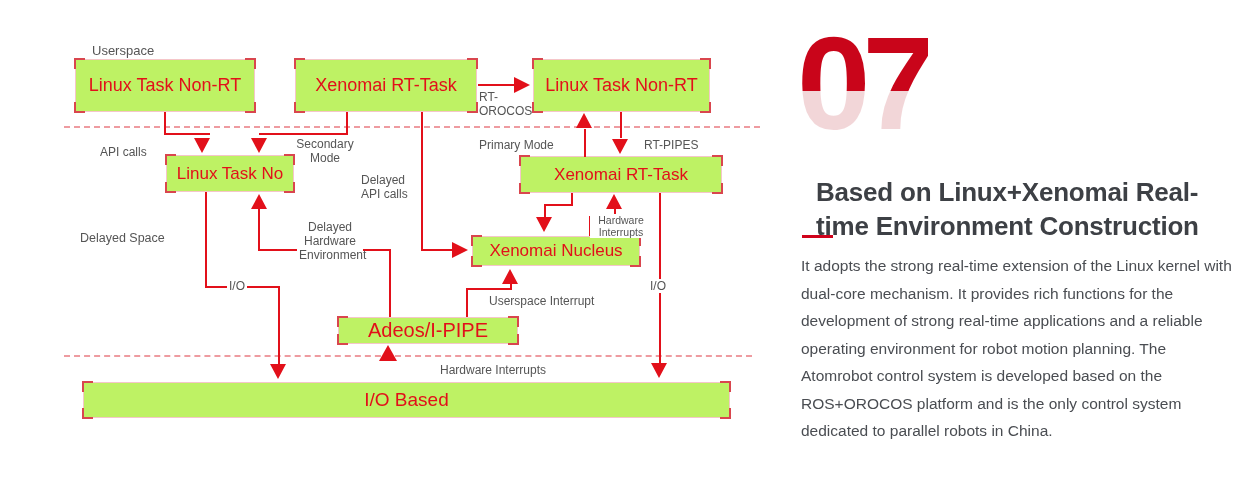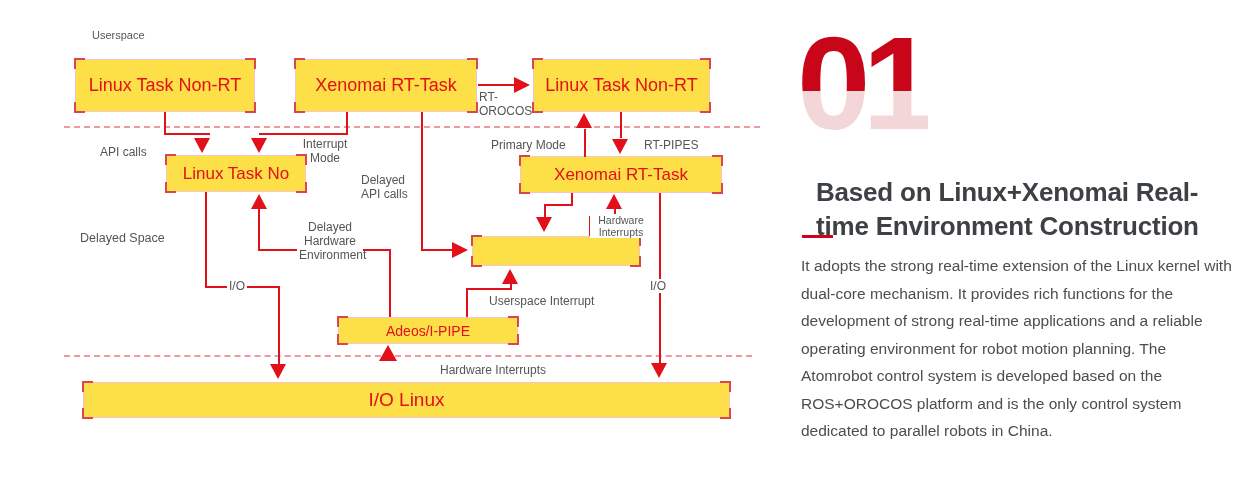--- a/index.html
+++ b/index.html
@@ -9,21 +9,21 @@
     --dash:#ee9ba0;
     --gray:#555555;
   }
   html,body{margin:0;padding:0;background:#ffffff;}
   .stage{
     position:relative;width:1242px;height:500px;background:#ffffff;
     font-family:"Liberation Sans",sans-serif;overflow:hidden;
   }
   
   .dbox{
-    position:absolute;background:#fde047;border:1px solid var(--pink);
+    position:absolute;background:#bef264;border:1px solid var(--pink);
     display:flex;align-items:center;justify-content:center;
     color:var(--red);box-sizing:border-box;
   }
   .dbox::before{content:"";position:absolute;top:-2px;left:-2px;width:9px;height:9px;
     border-top:2px solid var(--corner);border-left:2px solid var(--corner);}
   .dbox::after{content:"";position:absolute;bottom:-2px;right:-2px;width:9px;height:9px;
     border-bottom:2px solid var(--corner);border-right:2px solid var(--corner);}
   .ck{position:absolute;inset:0;pointer-events:none;}
   .ck::before{content:"";position:absolute;top:-2px;right:-2px;width:9px;height:9px;
     border-top:2px solid var(--corner);border-right:2px solid var(--corner);}
@@ -60,56 +60,57 @@
     font-size:15.5px;line-height:27.5px;color:#4a4d52;
   }
 </style>
 </head>
 <body>
 
 <div class="stage">
 
   <div>
 
-    <div class="lb" style="left:92px;top:28px;font-size:11px">Userspace</div>
+    <div class="lb" style="left:92px;top:44px;font-size:13px">Userspace</div>
     <div class="lb" style="left:80px;top:231px;font-size:12.5px">Delayed Space</div>
 
     <div class="dl" style="left:64px;top:126px;width:696px"></div>
     <div class="dl" style="left:64px;top:355px;width:688px"></div>
 
     <div class="dbox" style="left:75px;top:59px;width:180px;height:53px;font-size:18px">
         <i class="ck"></i>
         <span>Linux Task Non-RT</span>
       </div>
     <div class="dbox" style="left:295px;top:59px;width:182px;height:53px;font-size:18px">
         <i class="ck"></i>
         <span>Xenomai RT-Task</span>
       </div>
     <div class="dbox" style="left:533px;top:59px;width:177px;height:53px;font-size:18px">
         <i class="ck"></i>
         <span>Linux Task Non-RT</span>
       </div>
-    <div class="dbox" style="left:166px;top:155px;width:140px;height:37px;font-size:17px">
+    <div class="dbox" style="left:166px;top:155px;width:128px;height:37px;font-size:17px">
         <i class="ck"></i>
         <span>Linux Task No</span>
       </div>
     <div class="dbox" style="left:520px;top:156px;width:202px;height:37px;font-size:17px">
         <i class="ck"></i>
         <span>Xenomai RT-Task</span>
       </div>
     <div class="dbox" style="left:472px;top:236px;width:168px;height:30px;font-size:17px">
         <i class="ck"></i>
+        <span>Xenomai Nucleus</span>
       </div>
-    <div class="dbox" style="left:338px;top:317px;width:180px;height:27px;font-size:14px">
+    <div class="dbox" style="left:338px;top:317px;width:180px;height:27px;font-size:20px">
         <i class="ck"></i>
         <span>Adeos/I-PIPE</span>
       </div>
     <div class="dbox" style="left:83px;top:382px;width:647px;height:36px;font-size:19px">
         <i class="ck"></i>
-        <span>I/O Linux</span>
+        <span>I/O Based</span>
       </div>
 
     <div class="vl" style="left:164px;top:112px;height:23px"></div>
     <div class="hl" style="left:164px;top:133px;width:46px"></div>
     <div class="ad" style="left:194px;top:138px"></div>
     <div class="vl" style="left:346px;top:112px;height:23px"></div>
     <div class="hl" style="left:259px;top:133px;width:89px"></div>
     <div class="ad" style="left:251px;top:138px"></div>
 
     <div class="vl" style="left:421px;top:112px;height:139px"></div>
@@ -147,39 +148,39 @@
     <div class="ad" style="left:651px;top:363px"></div>
 
     <div class="vl" style="left:466px;top:289px;height:28px"></div>
     <div class="hl" style="left:466px;top:288px;width:46px"></div>
     <div class="vl" style="left:510px;top:284px;height:6px"></div>
     <div class="au" style="left:502px;top:269px"></div>
 
     <div class="au big" style="left:379px;top:345px"></div>
 
     <div class="lb" style="left:100px;top:145px">API calls</div>
-    <div class="lb pre" style="left:294px;top:137px;width:62px;text-align:center;white-space:pre-line">Interrupt
+    <div class="lb pre" style="left:294px;top:137px;width:62px;text-align:center;white-space:pre-line">Secondary
 Mode</div>
-    <div class="lb" style="left:491px;top:138px">Primary Mode</div>
+    <div class="lb" style="left:479px;top:138px">Primary Mode</div>
     <div class="lb" style="left:644px;top:138px">RT-PIPES</div>
     <div class="lb pre" style="left:479px;top:90px;white-space:pre-line">RT-
 OROCOS</div>
     <div class="lb pre" style="left:361px;top:173px;white-space:pre-line">Delayed
 API calls</div>
     <div class="lb pre bgw" style="left:297px;top:220px;width:62px;text-align:center;white-space:pre-line">Delayed
 Hardware
 Environment</div>
     <div class="lb pre bgw" style="left:590px;top:214px;width:58px;text-align:center;font-size:10.5px;line-height:12px;white-space:pre-line">Hardware
 Interrupts</div>
     <div class="lb bgw" style="left:227px;top:279px">I/O</div>
     <div class="lb bgw" style="left:648px;top:279px">I/O</div>
     <div class="lb" style="left:489px;top:294px">Userspace Interrupt</div>
     <div class="lb" style="left:440px;top:363px">Hardware Interrupts</div>
   </div>
 
   <div>
-    <div class="num01">01</div>
+    <div class="num01">07</div>
     <h2 class="heading" style="margin:15px">Based on Linux+Xenomai Real-time Environment Construction</h2>
     <div class="reddash"></div>
     <p class="para" style="margin:0">It adopts the strong real-time extension of the Linux kernel with dual-core mechanism. It provides rich functions for the development of strong real-time applications and a reliable operating environment for robot motion planning. The Atomrobot control system is developed based on the ROS+OROCOS platform and is the only control system dedicated to parallel robots in China.</p>
   </div>
 
 </div>
 
 </body></html>

